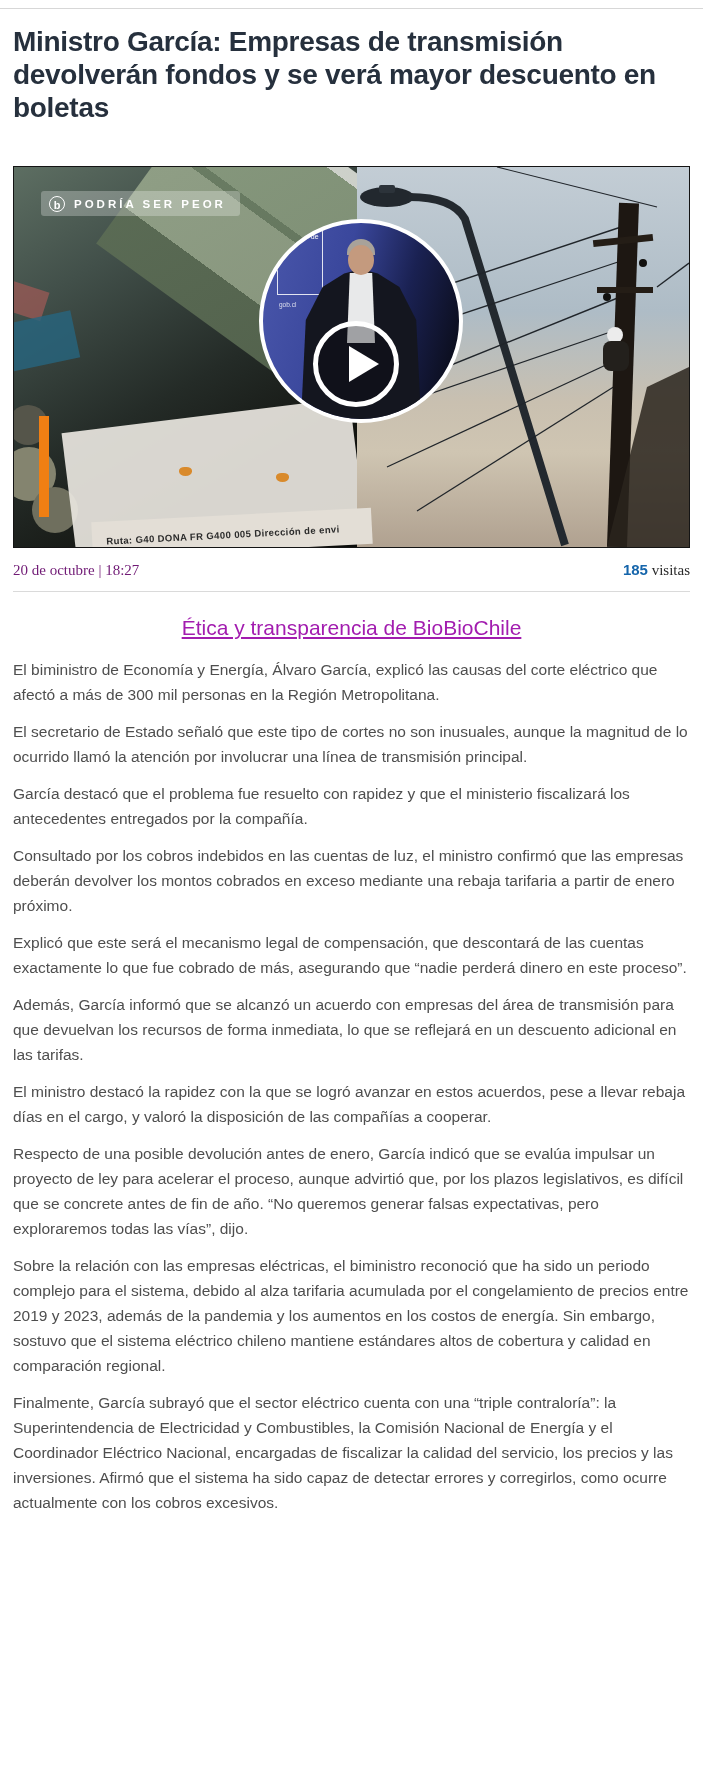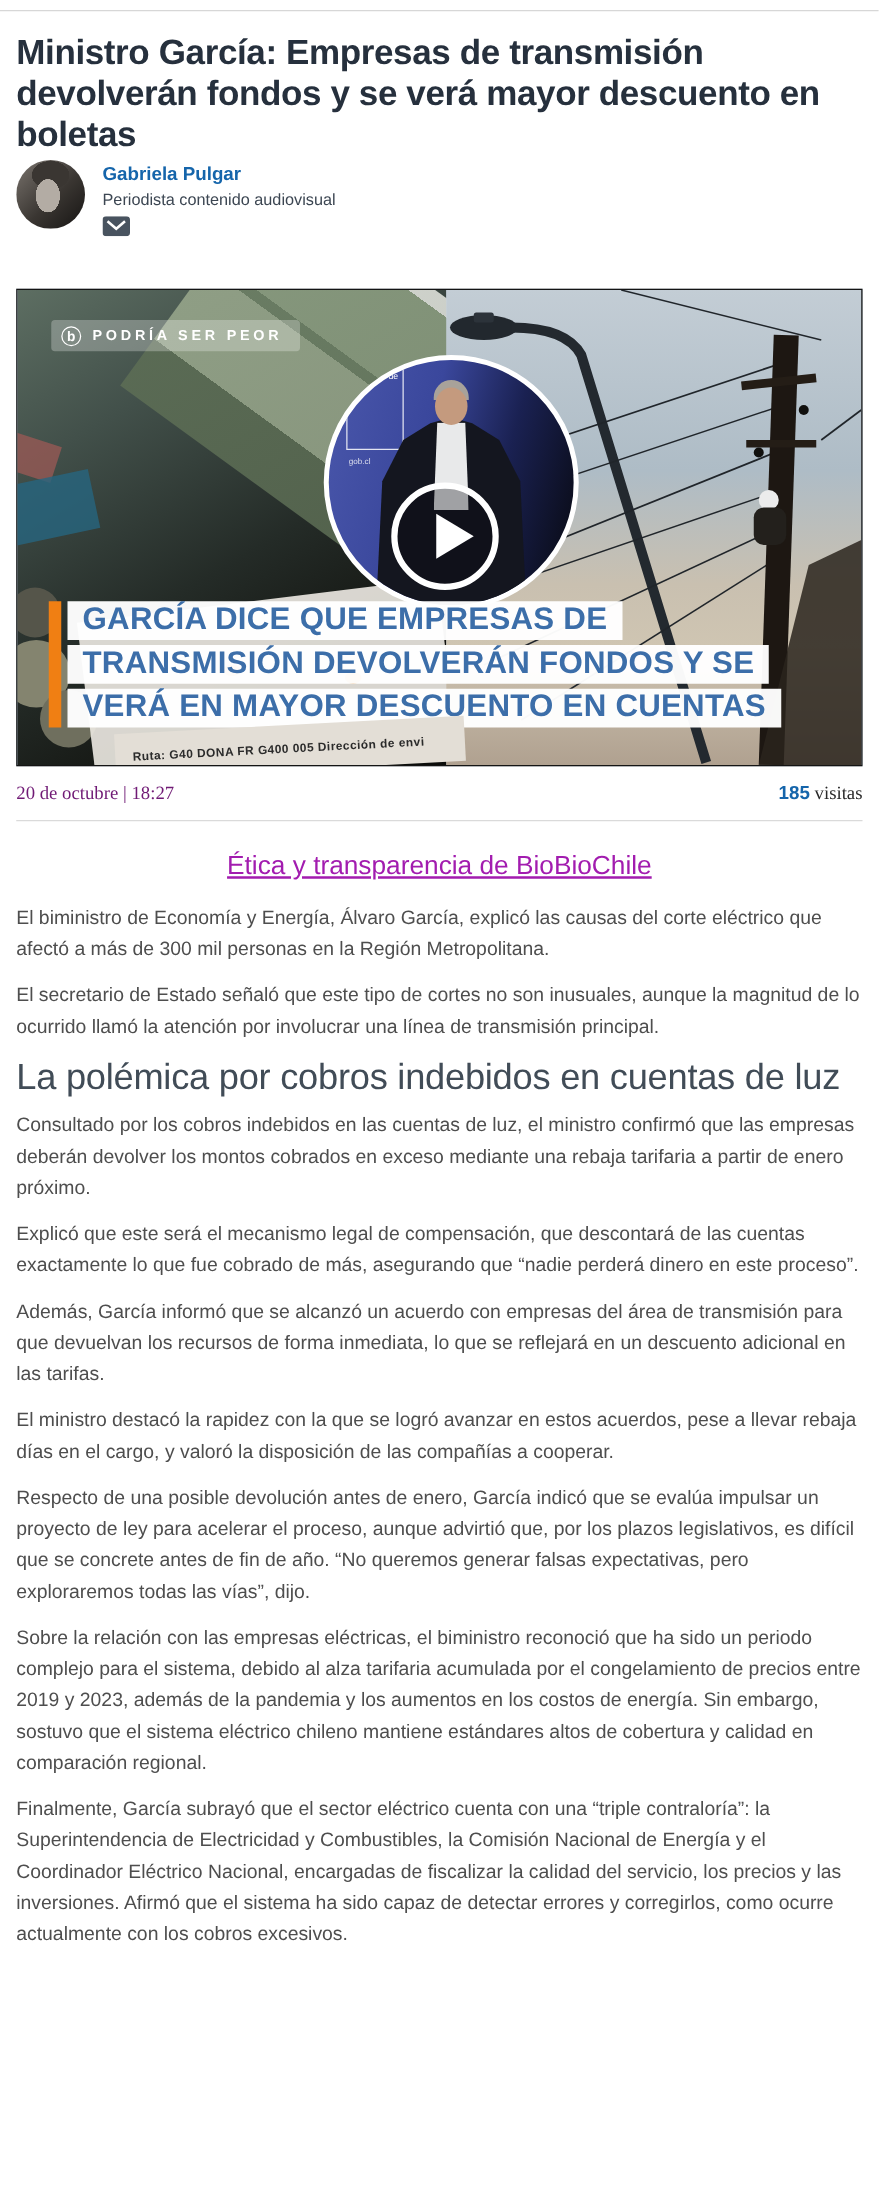--- a/index.html
+++ b/index.html
@@ -121,33 +121,20 @@
 </style>
 </head>
 <body>
 
 <div class="topline"></div>
 
 <div class="content">
 
   <h1 class="headline">Ministro García: Empresas de transmisión devolverán fondos y se verá mayor descuento en boletas</h1>
 
-  <div class="author-row">
-    <div class="avatar"></div>
-    <div class="author-col">
-      <div class="author-name">Gabriela Pulgar</div>
-      <div class="author-role">Periodista contenido audiovisual</div>
-      <div class="mail-btn">
-        <svg width="22" height="16" viewBox="0 0 22 16">
-          <rect x="0" y="0" width="22" height="16" rx="3" fill="#48535f"></rect>
-          <polyline points="4,4 11,10 18,4" fill="none" stroke="#ffffff" stroke-width="2"></polyline>
-        </svg>
-      </div>
-    </div>
-  </div>
 
   <div class="video">
     <div class="v-left">
       <div class="bill"></div>
       <div class="pink-scrap"></div>
       <div class="teal-card"></div>
       <div class="coin" style="left:-12px;top:280px;width:54px;height:54px;background:#84846f;"></div>
       <div class="coin" style="left:18px;top:320px;width:46px;height:46px;background:#6f6f5e;"></div>
       <div class="coin" style="left:-6px;top:238px;width:40px;height:40px;background:#55554a;"></div>
       <div class="receipt-main"></div>
@@ -196,25 +183,20 @@
     <div class="play-ring">
       <div class="play-tri"></div>
     </div>
 
     <div class="badge">
       <div class="badge-b">b</div>
       <div class="badge-text">PODRÍA SER PEOR</div>
     </div>
 
     <div class="bar-orange"></div>
-    <div class="title-block">
-        <div class="strip">GARCÍA DICE QUE EMPRESAS DE</div>
-        <div class="strip">TRANSMISIÓN DEVOLVERÁN FONDOS Y SE</div>
-        <div class="strip">VERÁ EN MAYOR DESCUENTO EN CUENTAS</div>
-      </div>
 
     <div class="receipt-strip">Ruta: G40    DONA FR    G400 005    Dirección de envi</div>
   </div>
 
   <div class="meta-row">
     <div class="meta-date">20 de octubre | 18:27</div>
     <div class="meta-views">
       <b>185</b>
       <span>visitas</span>
     </div>
@@ -223,22 +205,22 @@
   <div class="divider"></div>
 
   <div class="ethics">
     <a>Ética y transparencia de BioBioChile</a>
   </div>
 
   <div class="article">
     <div>
         <p>El biministro de Economía y Energía, Álvaro García, explicó las causas del corte eléctrico que afectó a más de 300 mil personas en la Región Metropolitana.</p>
         <p>El secretario de Estado señaló que este tipo de cortes no son inusuales, aunque la magnitud de lo ocurrido llamó la atención por involucrar una línea de transmisión principal.</p>
+        <p>García destacó que el problema fue resuelto con rapidez y que el ministerio fiscalizará los antecedentes entregados por la compañía.</p>
       </div>
-    <h2 class="subhead">La polémica por cobros indebidos en cuentas de luz</h2>
     <div>
         <p>Consultado por los cobros indebidos en las cuentas de luz, el ministro confirmó que las empresas deberán devolver los montos cobrados en exceso mediante una rebaja tarifaria a partir de enero próximo.</p>
         <p>Explicó que este será el mecanismo legal de compensación, que descontará de las cuentas exactamente lo que fue cobrado de más, asegurando que “nadie perderá dinero en este proceso”.</p>
         <p>Además, García informó que se alcanzó un acuerdo con empresas del área de transmisión para que devuelvan los recursos de forma inmediata, lo que se reflejará en un descuento adicional en las tarifas.</p>
         <p>El ministro destacó la rapidez con la que se logró avanzar en estos acuerdos, pese a llevar rebaja días en el cargo, y valoró la disposición de las compañías a cooperar.</p>
         <p>Respecto de una posible devolución antes de enero, García indicó que se evalúa impulsar un proyecto de ley para acelerar el proceso, aunque advirtió que, por los plazos legislativos, es difícil que se concrete antes de fin de año. “No queremos generar falsas expectativas, pero exploraremos todas las vías”, dijo.</p>
         <p>Sobre la relación con las empresas eléctricas, el biministro reconoció que ha sido un periodo complejo para el sistema, debido al alza tarifaria acumulada por el congelamiento de precios entre 2019 y 2023, además de la pandemia y los aumentos en los costos de energía. Sin embargo, sostuvo que el sistema eléctrico chileno mantiene estándares altos de cobertura y calidad en comparación regional.</p>
         <p>Finalmente, García subrayó que el sector eléctrico cuenta con una “triple contraloría”: la Superintendencia de Electricidad y Combustibles, la Comisión Nacional de Energía y el Coordinador Eléctrico Nacional, encargadas de fiscalizar la calidad del servicio, los precios y las inversiones. Afirmó que el sistema ha sido capaz de detectar errores y corregirlos, como ocurre actualmente con los cobros excesivos.</p>
       </div>
   </div>

